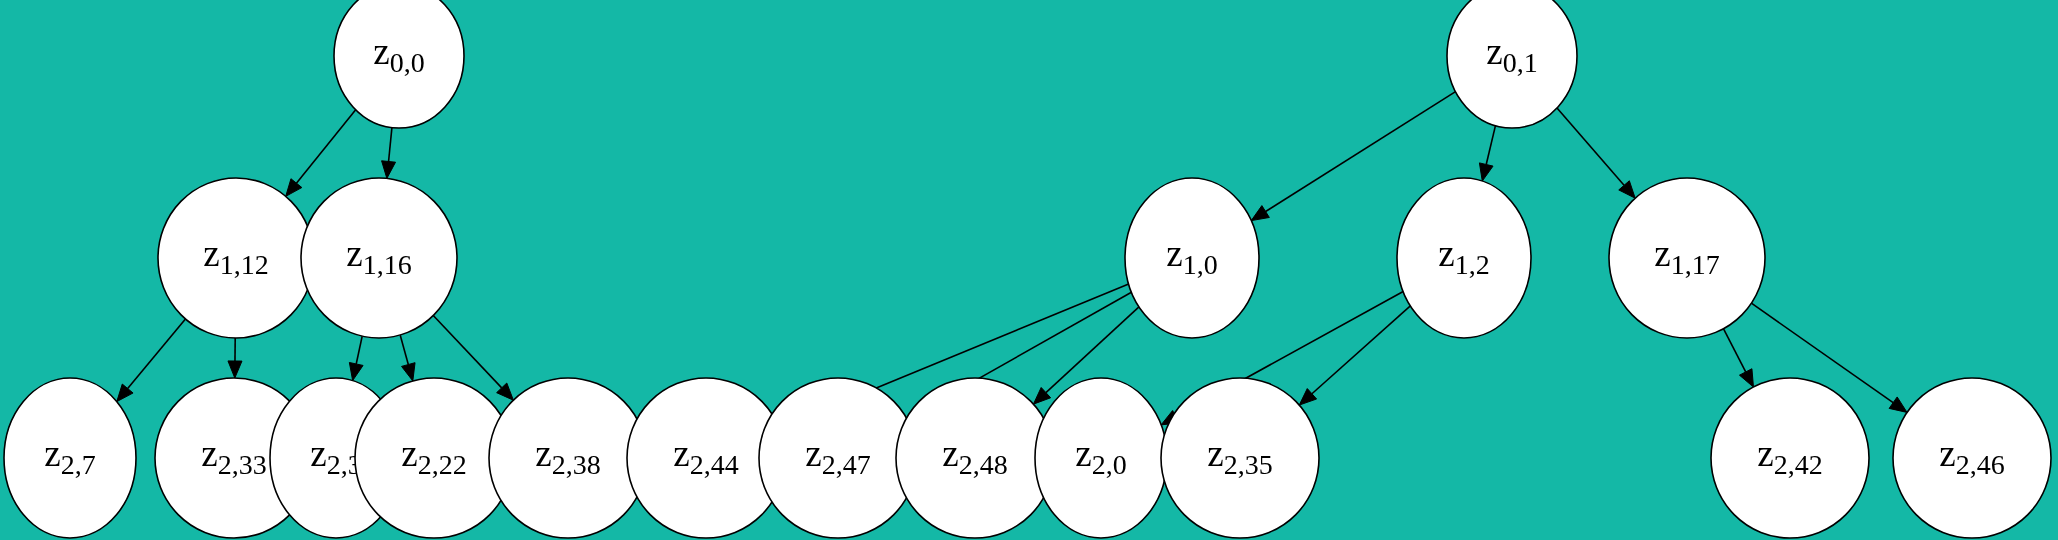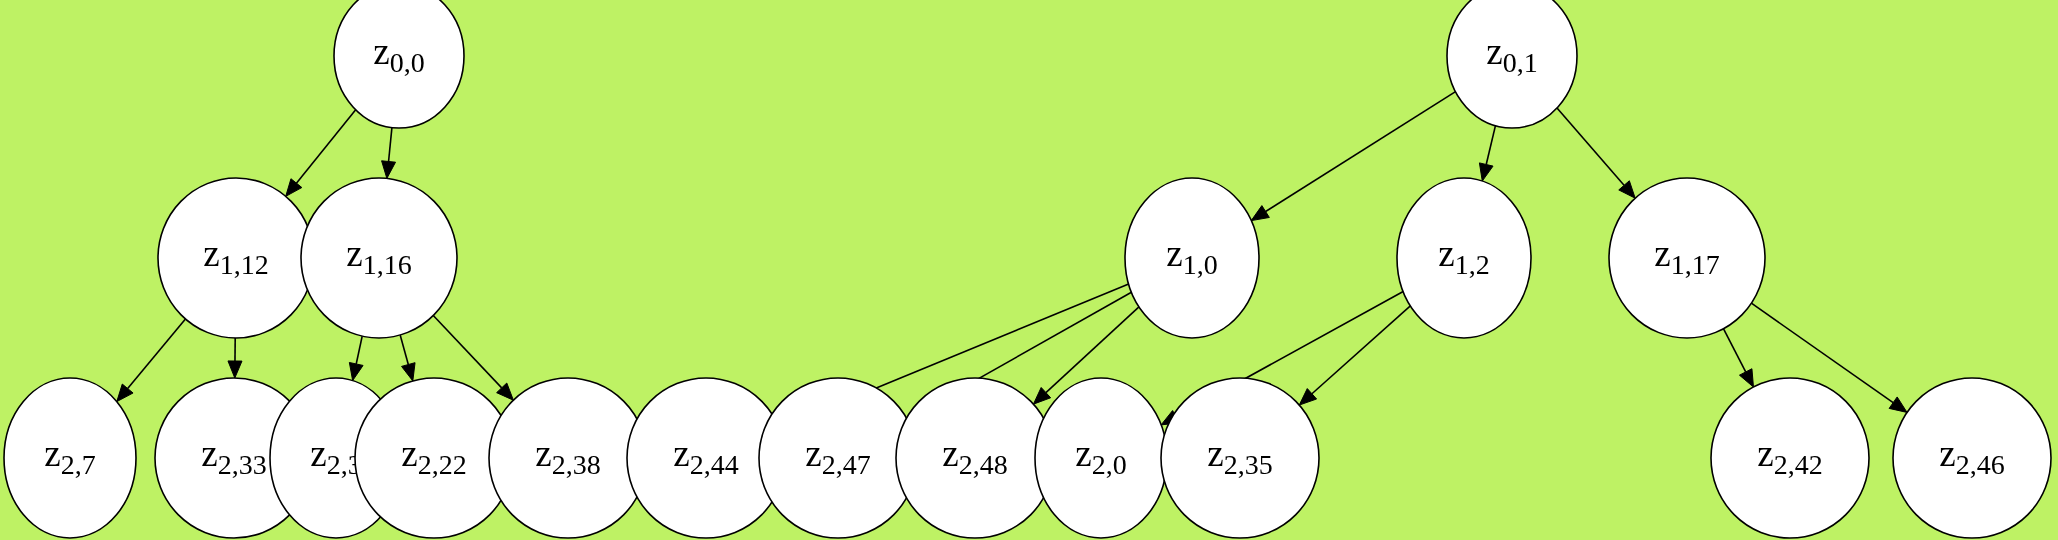--- a/index.html
+++ b/index.html
@@ -4,21 +4,21 @@
 <style>
   html, body {
     margin: 0;
     padding: 0;
     background: #ffffff;
   }
   #canvas {
     position: relative;
     width: 2058px;
     height: 540px;
-    background: #bef264;
+    background: #14b8a6;
     overflow: hidden;
     font-family: "Liberation Serif", "DejaVu Serif", serif;
   }
   svg#graph {
     position: absolute;
     left: 0;
     top: 0;
     width: 2058px;
     height: 540px;
     display: block;

